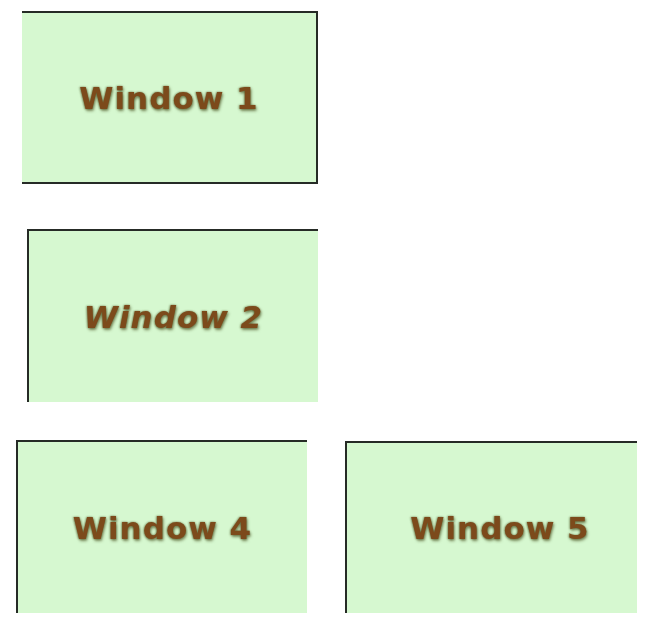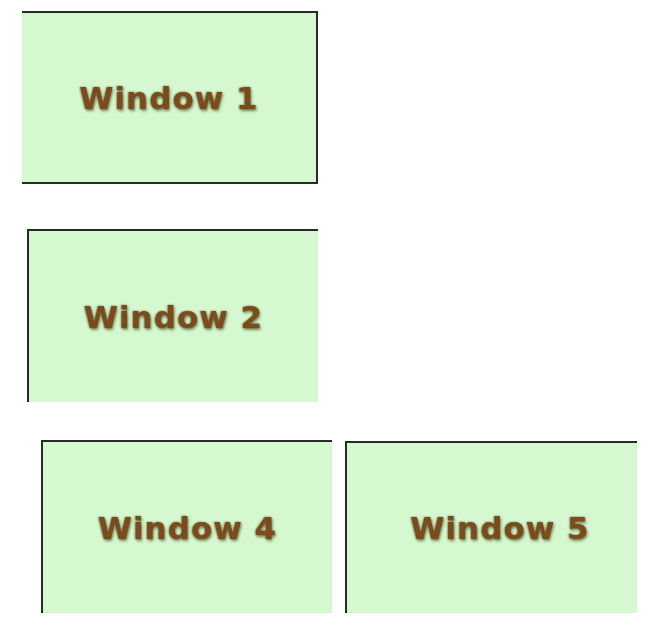--- a/index.html
+++ b/index.html
@@ -36,24 +36,25 @@
     border-top: 2px solid var(--window-border);
     border-right: 2px solid var(--window-border);
     border-bottom: 2px solid var(--window-border);
   }
   
   .w2 {
     left: 27px; top: 229px;
     width: 291px; height: 173px;
     border-top: 2px solid var(--window-border);
     border-left: 2px solid var(--window-border);
+    font-style: italic;
   }
   
   .w4 {
-    left: 41px; top: 440px;
+    left: 16px; top: 440px;
     width: 291px; height: 173px;
     border-top: 2px solid var(--window-border);
     border-left: 2px solid var(--window-border);
   }
   
   .w5 {
     left: 345px; top: 441px;
     width: 292px; height: 172px;
     border-top: 2px solid var(--window-border);
     border-left: 2px solid var(--window-border);

